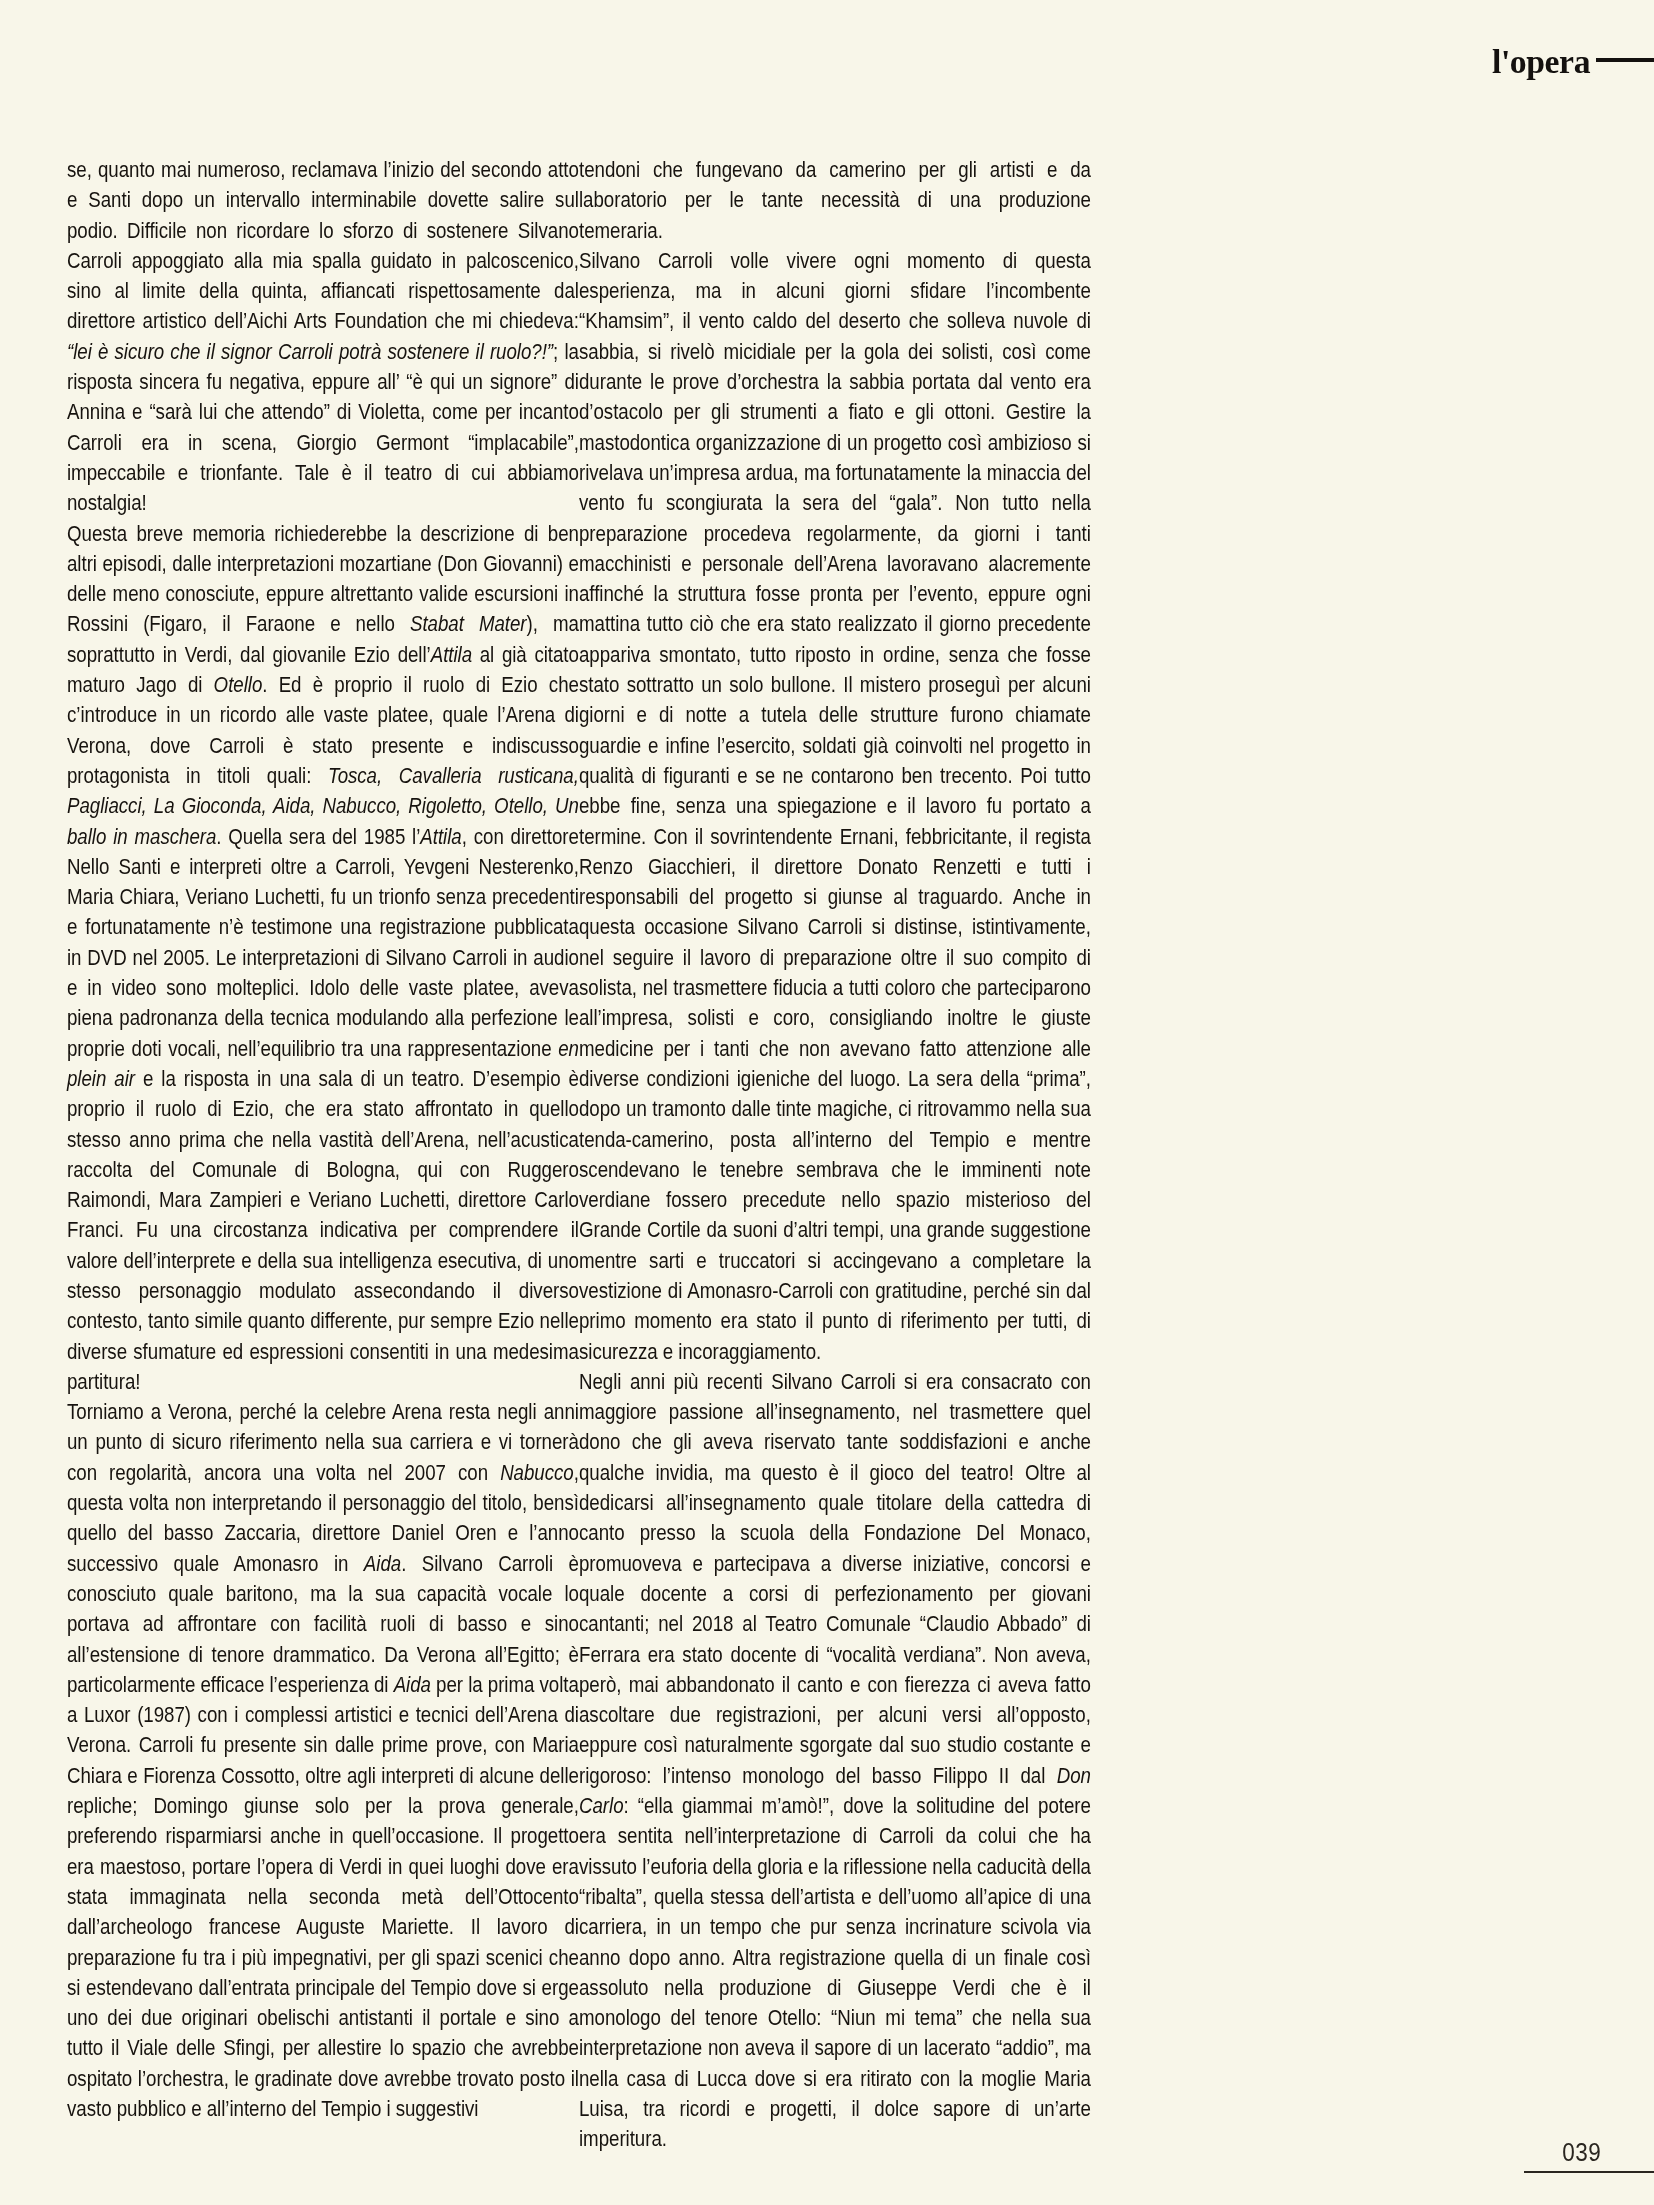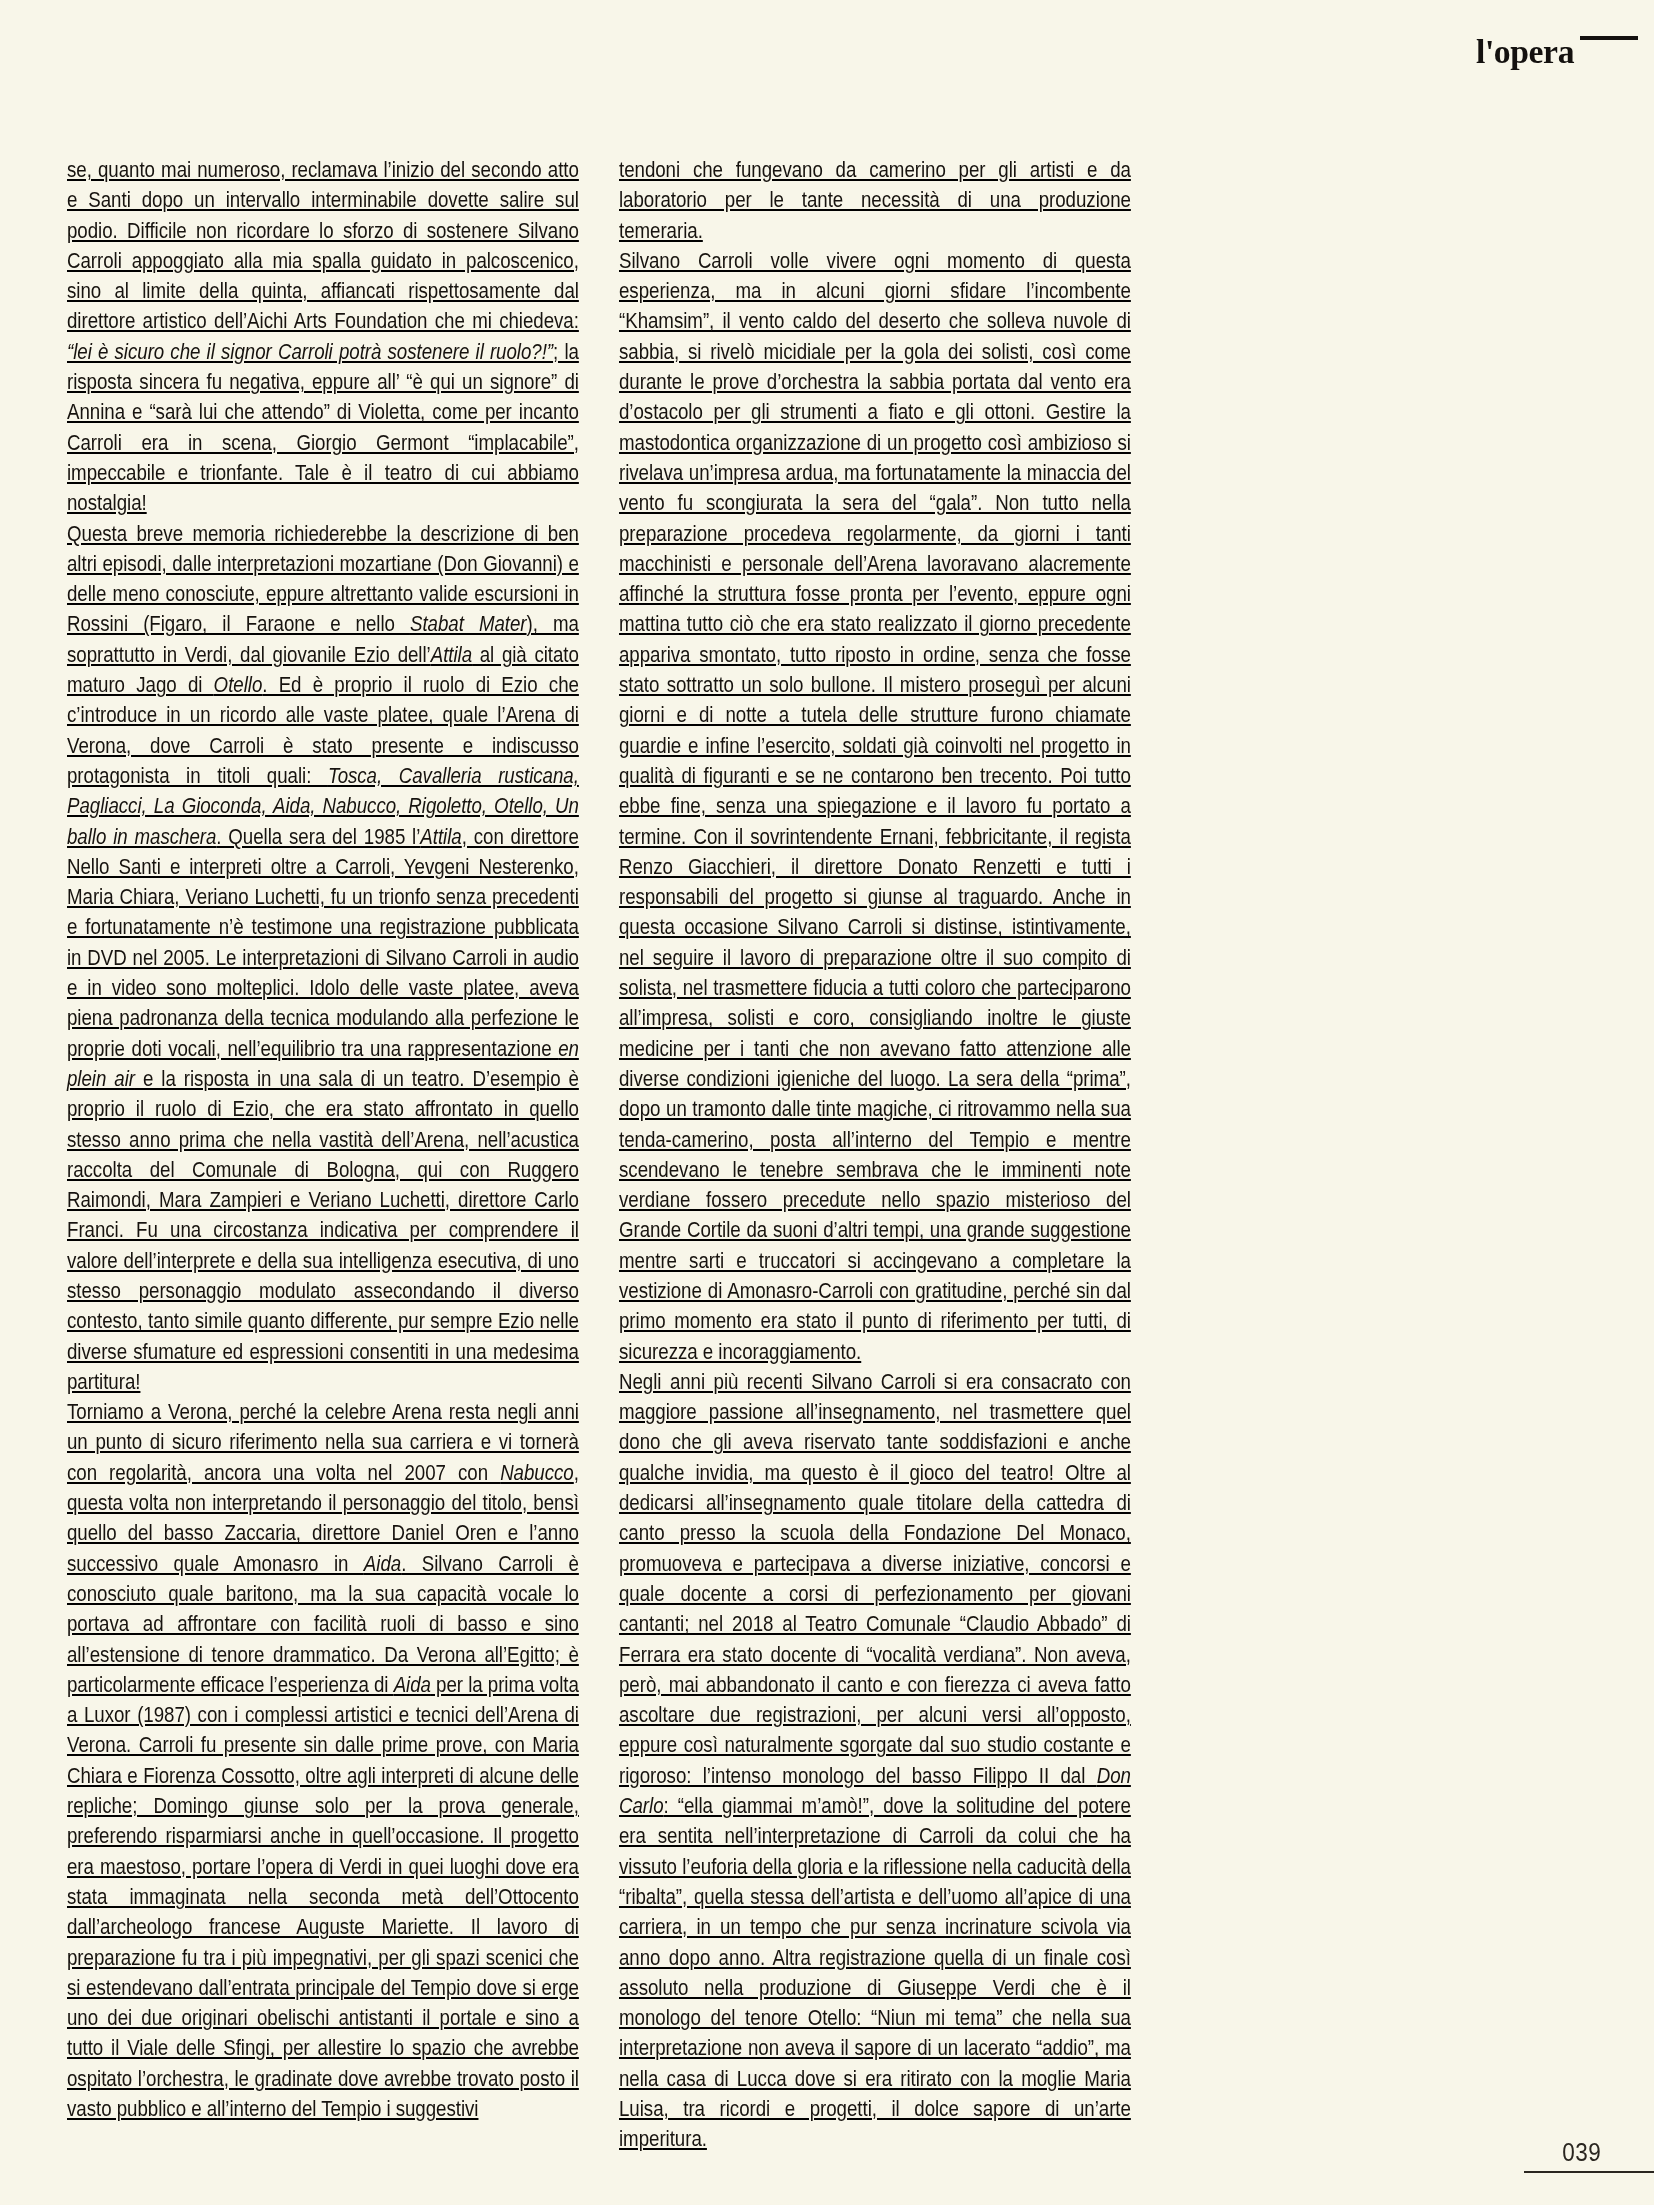--- a/index.html
+++ b/index.html
@@ -17,23 +17,23 @@
   .page {
     position: absolute;
     inset: 0;
     background: #f8f6e9;
   }
 
   
   .runhead {
     position: absolute;
     top: 36px;
-    right: 16px;
+    right: 0px;
     display: flex;
-    align-items: flex-start;
+    align-items: center;
     height: 52px;
   }
   .runhead-title {
     font-family: "Liberation Serif", serif;
     font-weight: bold;
     font-size: 33px;
     line-height: 33px;
     letter-spacing: -0.4px;
     color: #14110f;
     padding-right: 6px;
@@ -47,22 +47,20 @@
     margin-bottom: 4px;
   }
 
   
   .columns {
     position: absolute;
     top: 155px;
     left: 67px;
     width: 1512px;
     display: flex;
-    gap: 40px;
-    text-decoration: underline;
   }
   .col {
     width: 512px;
   }
   .col p {
     margin: 0;
     text-align: justify;
     text-justify: inter-word;
     font-size: 21.4px;
     line-height: 30.3px;

